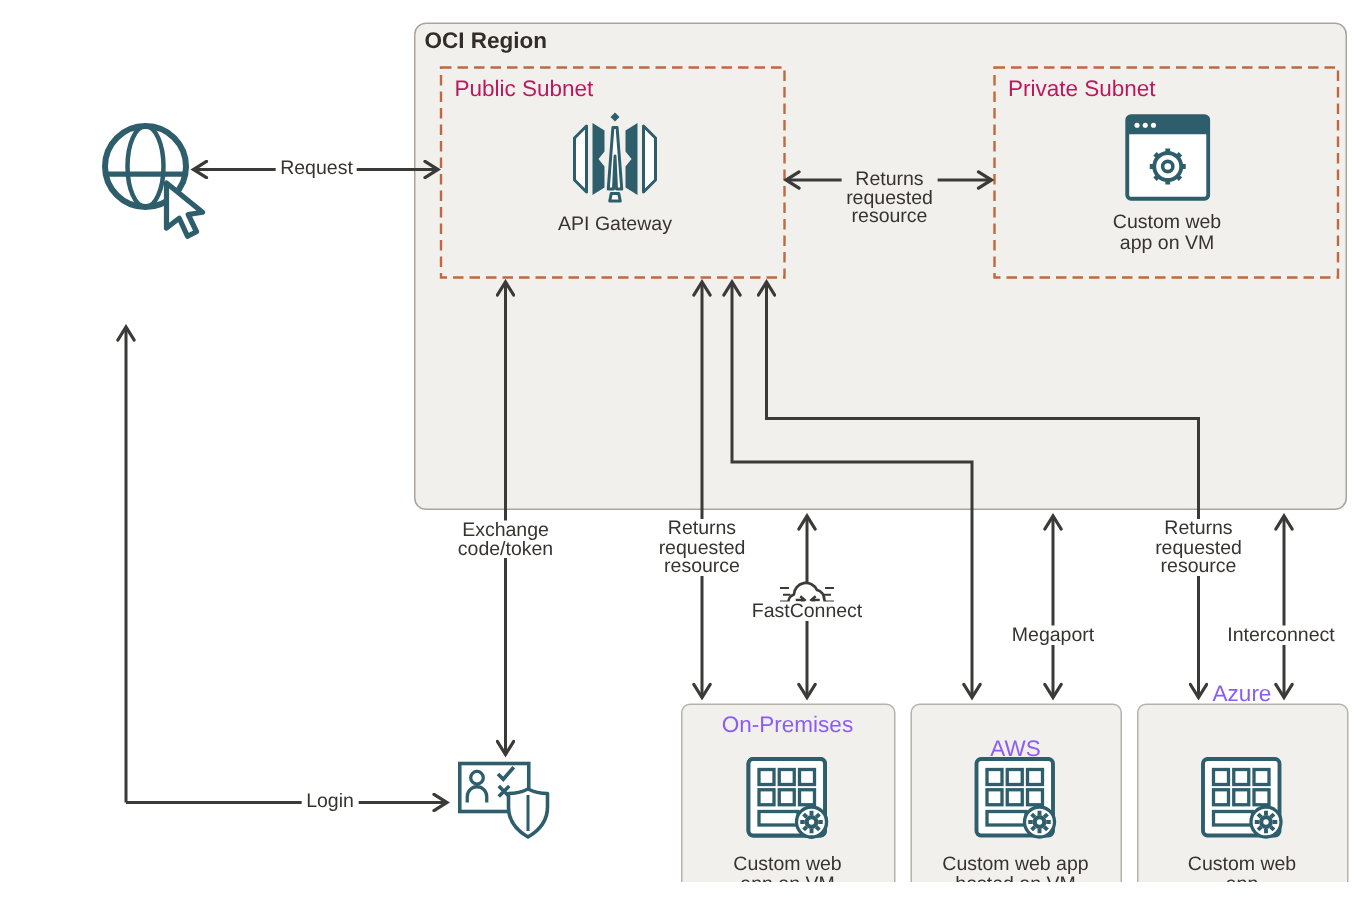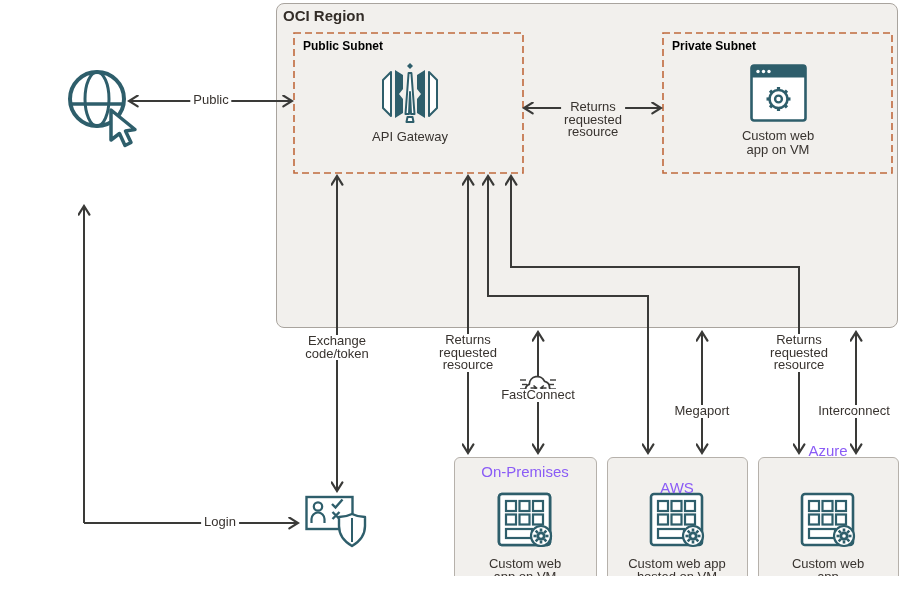--- a/index.html
+++ b/index.html
@@ -1,18 +1,18 @@
 <!DOCTYPE html>
 <html><head>
 <meta charset="utf-8">
 <style>
   html,body{margin:0;padding:0;background:#ffffff;}
   #canvas{
     position:relative;width:902px;height:576px;background:#ffffff;overflow:hidden;
-    font-family:"Liberation Sans", sans-serif;color:#38332F;
+    font-family:"Liberation Sans", sans-serif;color:#38332F;margin-top:12px;
   }
   .abs{position:absolute;}
   .region{
     position:absolute;left:276px;top:3px;width:622px;height:325px;
     background:#F2F0ED;border:1.5px solid #A9A49E;border-radius:8px;box-sizing:border-box;
   }
   .pbox{
     position:absolute;width:143px;height:152px;top:457px;
     background:#F2F0ED;border:1.5px solid #B6B1AB;border-radius:6px;box-sizing:border-box;
   }
@@ -20,21 +20,21 @@
     position:absolute;font-size:13px;line-height:13.2px;text-align:center;
     white-space:pre-line;transform:translateX(-50%);color:#38332F;
   }
   .on-line{background:#ffffff;padding:0 3px;line-height:12.6px;}
   .on-region{background:#F2F0ED;padding:0 3px;line-height:12.6px;}
   .lh15{line-height:15.5px;}
   .btitle{
     position:absolute;font-size:15px;font-weight:normal;color:#8b5cf6;
     text-align:center;transform:translateX(-50%);white-space:nowrap;
   }
-  .stitle{position:absolute;font-size:12px;font-weight:bold;color:#000000;white-space:nowrap;}
+  .stitle{position:absolute;font-size:15px;font-weight:normal;color:#be185d;white-space:nowrap;}
   .rtitle{position:absolute;font-size:15px;font-weight:bold;color:#332D28;white-space:nowrap;}
   svg.overlay{position:absolute;left:0;top:0;pointer-events:none;}
 </style>
 </head>
 <body>
 
 <div id="canvas">
 
   <div class="region"></div>
 
@@ -177,21 +177,21 @@
 
   <div class="rtitle" style="left:283px;top:7px;">OCI Region</div>
   <div class="stitle" style="left:303px;top:39px;">Public Subnet</div>
   <div class="stitle" style="left:672px;top:39px;">Private Subnet</div>
 
   <div class="lbl" style="left:410px;top:130px;">API Gateway</div>
   <div class="lbl" style="left:778px;top:129px;line-height:14px;">Custom web
 app on VM</div>
 
 
-  <div class="lbl on-line" style="left:211px;top:94px;">Public</div>
+  <div class="lbl on-line" style="left:211px;top:94px;">Request</div>
   <div class="lbl on-region" style="left:593px;top:101px;">Returns
 requested
 resource</div>
   <div class="lbl on-line" style="left:337px;top:335px;">Exchange
 code/token</div>
   <div class="lbl on-line" style="left:468px;top:334px;">Returns
 requested
 resource</div>
   <div class="lbl on-line" style="left:799px;top:334px;">Returns
 requested

